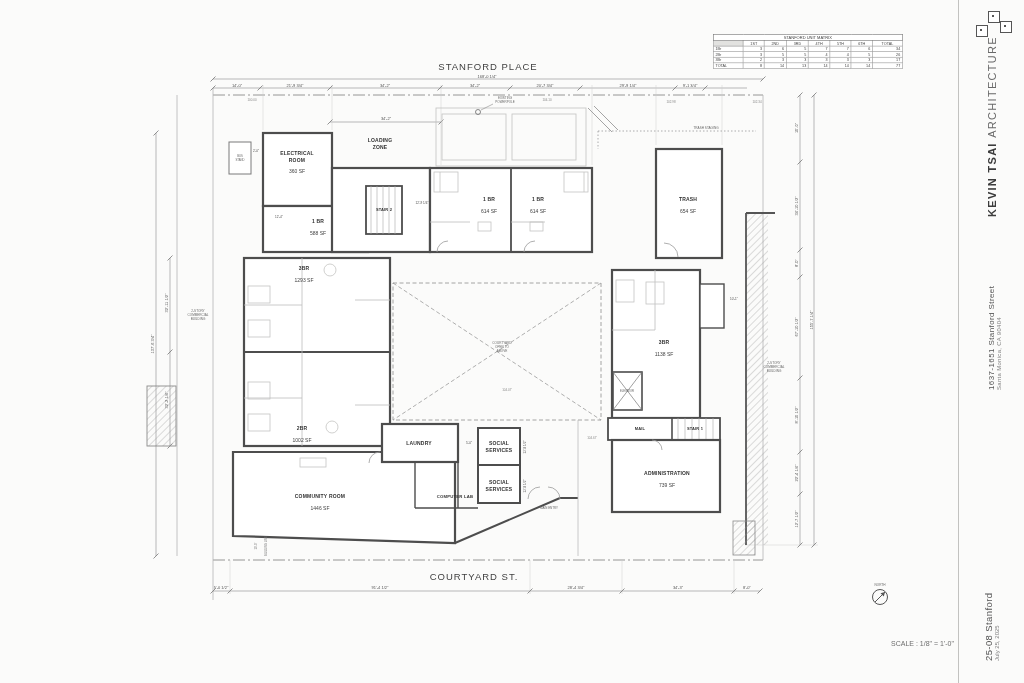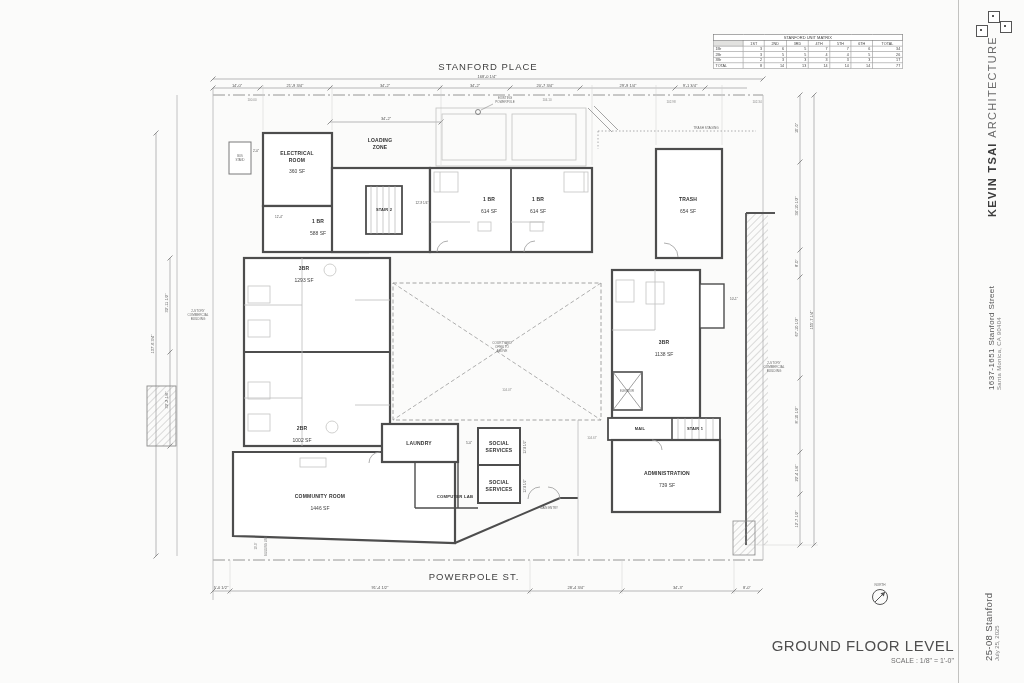--- a/index.html
+++ b/index.html
@@ -136,21 +136,21 @@
 
     <circle cx="478" cy="112" r="2.5" fill="none" stroke="#6a6a6a" stroke-width="0.8"></circle>
     <path d="M481,110L493,104" stroke="#8a8a8a" stroke-width="0.6" fill="none"></path>
 
     <circle cx="880" cy="597" r="7.5" fill="none" stroke="#555" stroke-width="1"></circle>
     <path d="M875,602L885,592" stroke="#555" stroke-width="1" fill="none"></path>
     <path d="M885,592L880.5,593.2L883.8,596.5Z" fill="#555"></path>
   </svg>
 
   <div class="lbl street" style="left:488px;top:67px">STANFORD PLACE</div>
-  <div class="lbl street" style="left:474px;top:577px">POWERPOLE ST.</div>
+  <div class="lbl street" style="left:474px;top:577px">COURTYARD ST.</div>
 
   <span class="lbl dim" style="left:237px;top:85px">14'-0"</span>
   <span class="lbl dim" style="left:295px;top:85px">21'-9 3/4"</span>
   <span class="lbl dim" style="left:385px;top:85px">34'-2"</span>
   <span class="lbl dim" style="left:475px;top:85px">34'-2"</span>
   <span class="lbl dim" style="left:545px;top:85px">20'-7 3/4"</span>
   <span class="lbl dim" style="left:628px;top:85px">29'-9 1/4"</span>
   <span class="lbl dim" style="left:690px;top:85px">9'-1 3/4"</span>
   <span class="lbl dim" style="left:487px;top:76px">168'-0 1/4"</span>
   <span class="lbl dim" style="left:386px;top:118px">34'-2"</span>
@@ -337,17 +337,16 @@
   <div class="vtext" style="left:1002px;top:375px">
     <div class="addr1">1637-1651 Stanford Street</div>
     <div class="addr2">Santa Monica, CA 90404</div>
   </div>
   <div class="vtext" style="left:1000px;top:644px">
     <div class="proj1">25-08 Stanford</div>
     <div class="proj2">July 25, 2025</div>
   </div>
 
   <div class="titleblock">
-    <div class="sheet-title">GROUND FLOOR LEVEL</div>
     <div class="sheet-scale">SCALE : 1/8" = 1'-0"</div>
   </div>
 
 </div>
 
 </body></html>

